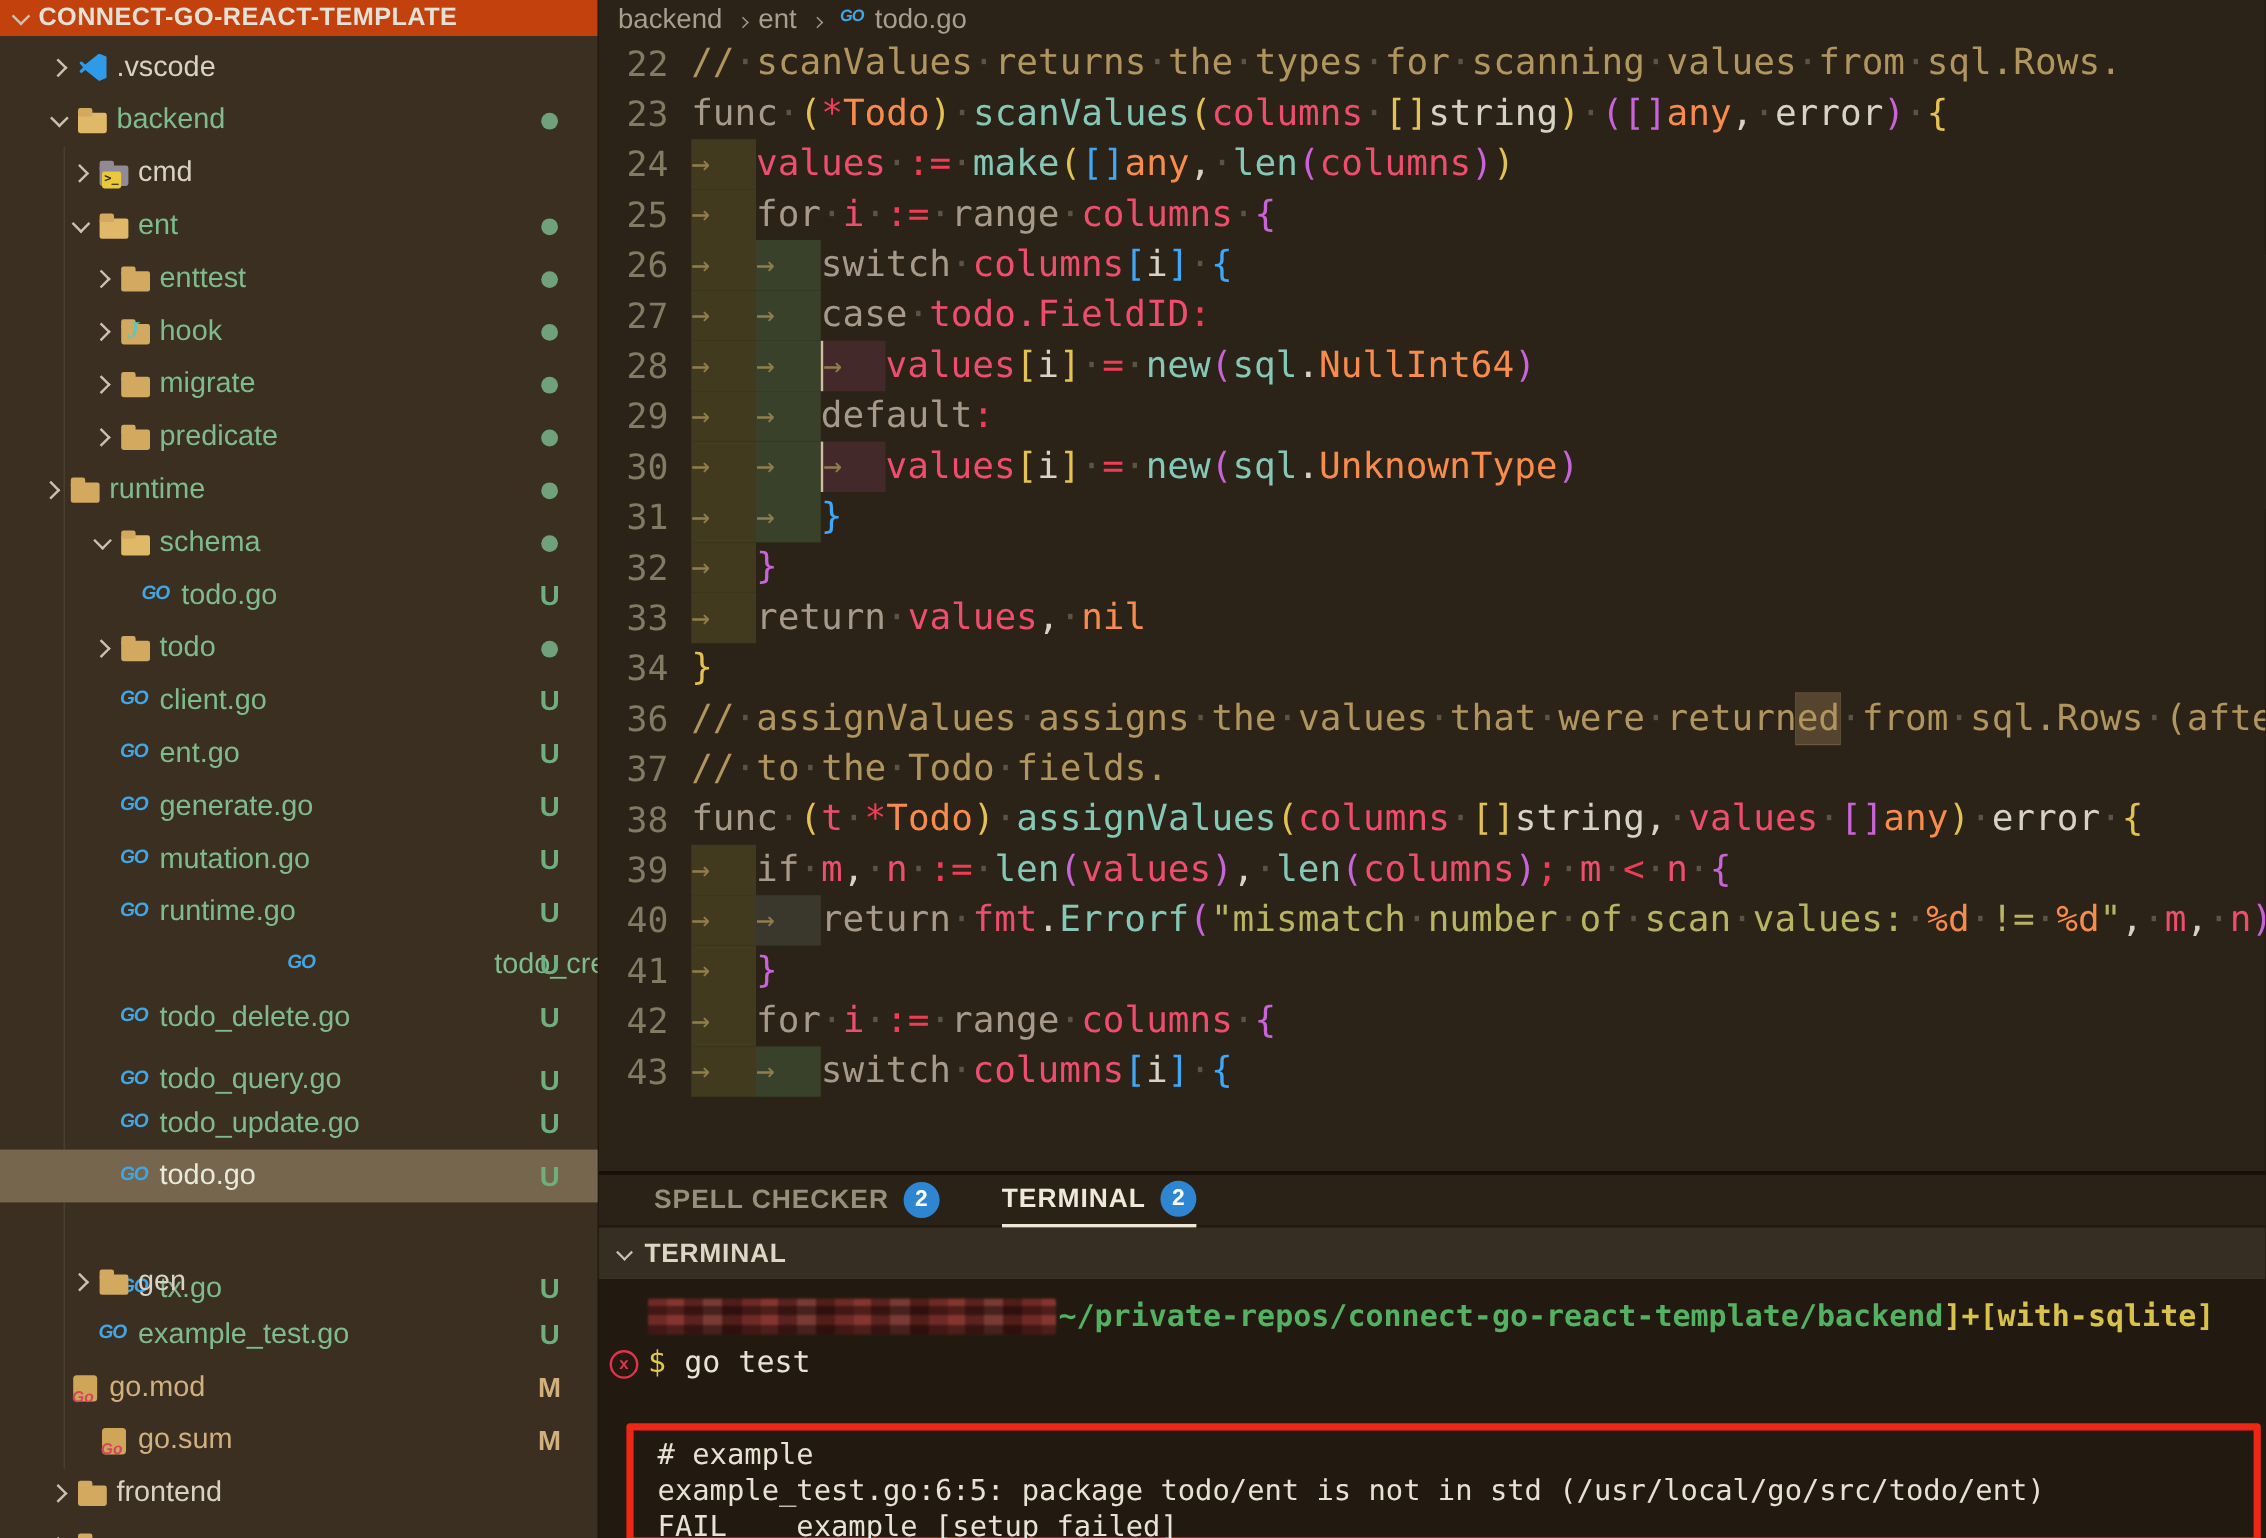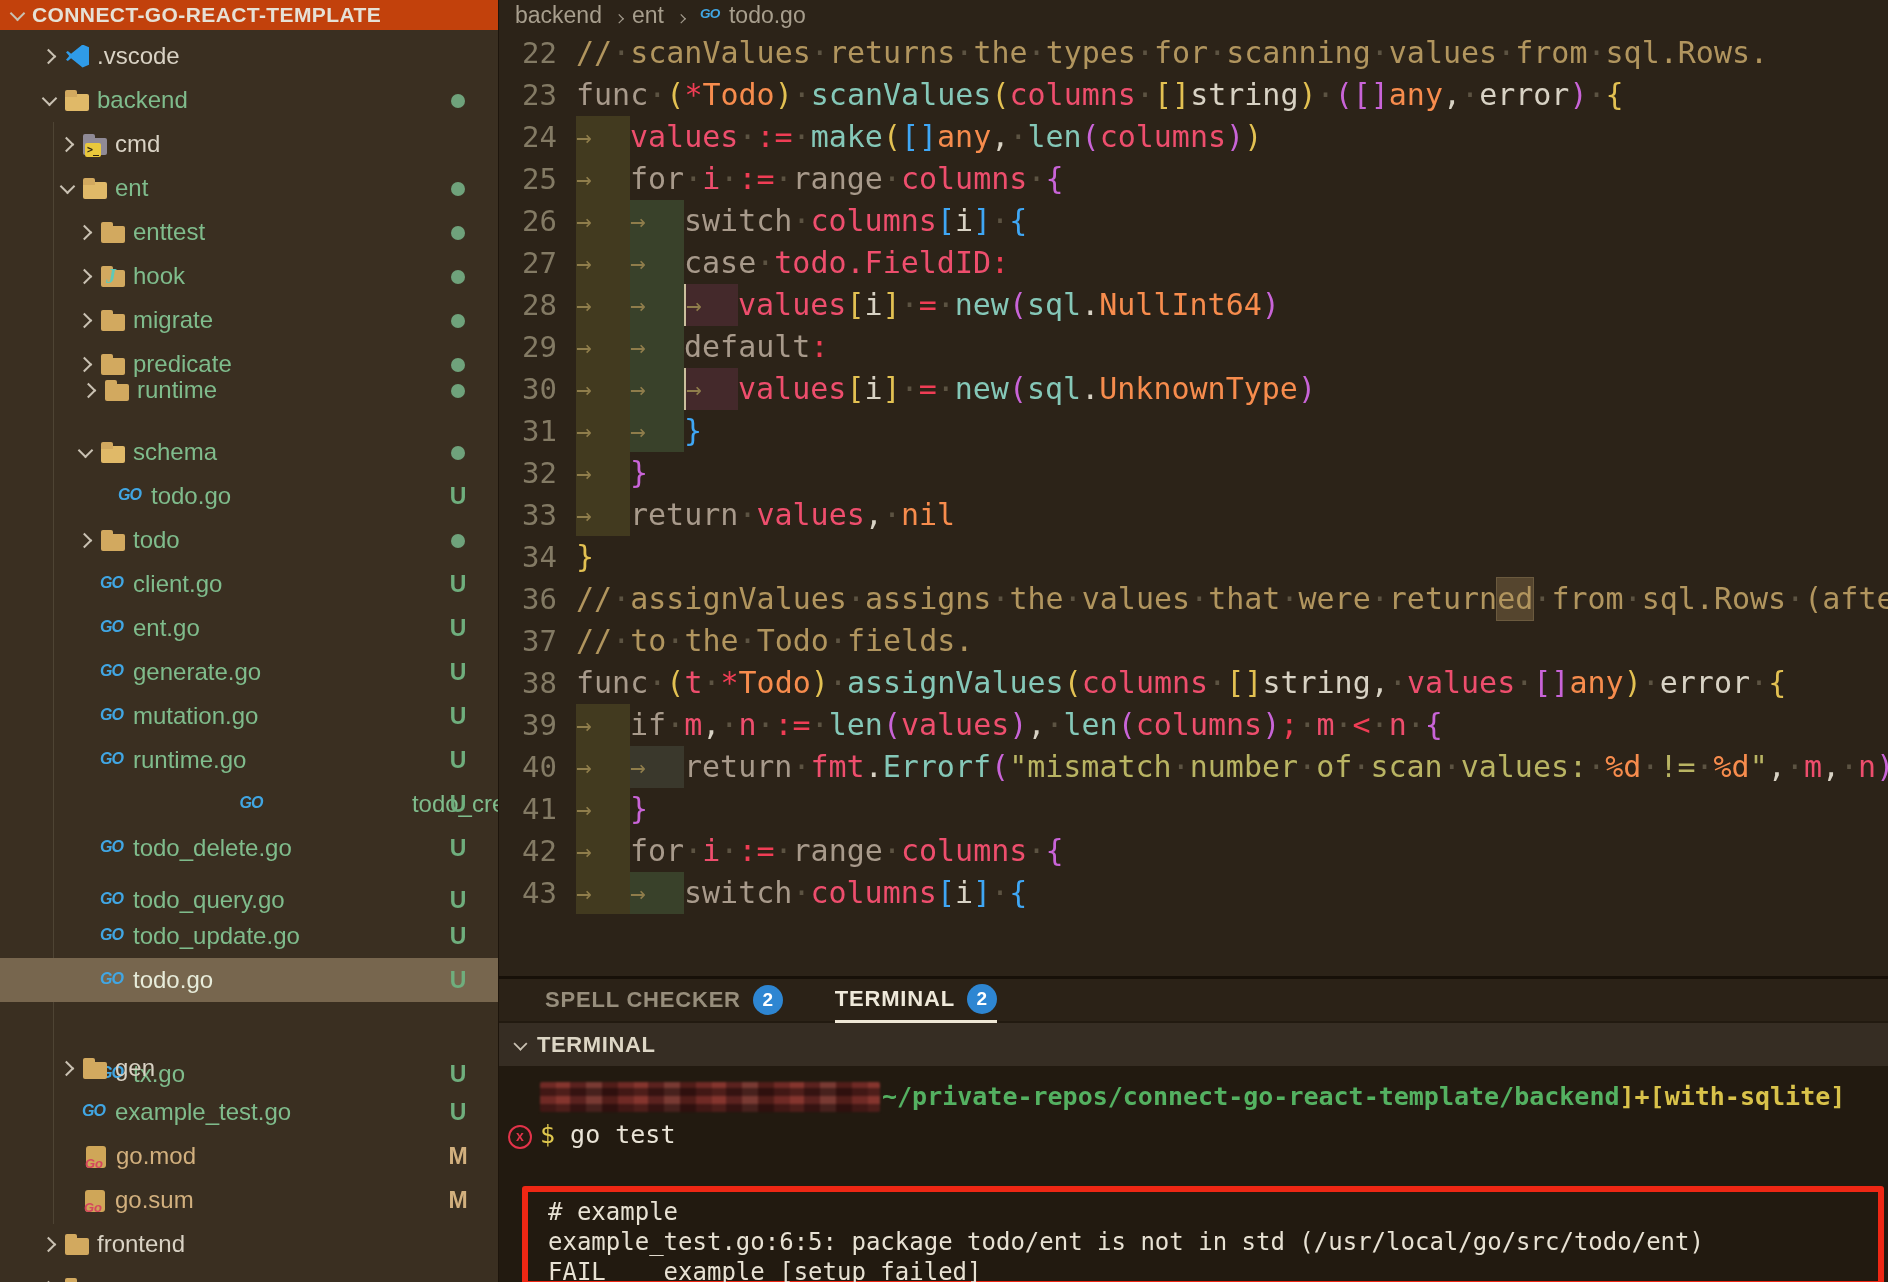--- a/index.html
+++ b/index.html
@@ -159,21 +159,21 @@
           <span class="ic folder"></span>
           <span class="lbl c-g">migrate</span>
           <span class="badge dot"></span>
         </div>
         <div class="row" style="top: 342px; padding-left: 74px;">
           <span class="chev r"></span>
           <span class="ic folder"></span>
           <span class="lbl c-g">predicate</span>
           <span class="badge dot"></span>
         </div>
-        <div class="row" style="top: 368px; padding-left: 78px; text-align: center;">
+        <div class="row" style="top: 386px; padding-left: 32px; text-align: center;">
           <span class="chev r"></span>
           <span class="ic folder"></span>
           <span class="lbl c-g">runtime</span>
           <span class="badge dot"></span>
         </div>
         <div class="row" style="top: 430px; padding-left: 74px;">
           <span class="chev d"></span>
           <span class="ic folder-open"></span>
           <span class="lbl c-g">schema</span>
           <span class="badge dot"></span>
@@ -260,21 +260,21 @@
           <span class="chev r"></span>
           <span class="ic folder"></span>
           <span class="lbl c-w">gen</span>
         </div>
         <div class="row" style="top: 1090px; padding-left: 56px;">
           <span class="chev none"></span>
           <span class="ic go"></span>
           <span class="lbl c-g">example_test.go</span>
           <span class="badge U">U</span>
         </div>
-        <div class="row" style="top: 1134px; padding-left: 57px;">
+        <div class="row" style="top: 1134px; padding-left: 32px;">
           <span class="chev none"></span>
           <span class="ic gomod"></span>
           <span class="lbl c-m">go.mod</span>
           <span class="badge M">M</span>
         </div>
         <div class="row" style="top: 1178px; padding-left: 56px;">
           <span class="chev none"></span>
           <span class="ic gomod"></span>
           <span class="lbl c-m">go.sum</span>
           <span class="badge M">M</span>

